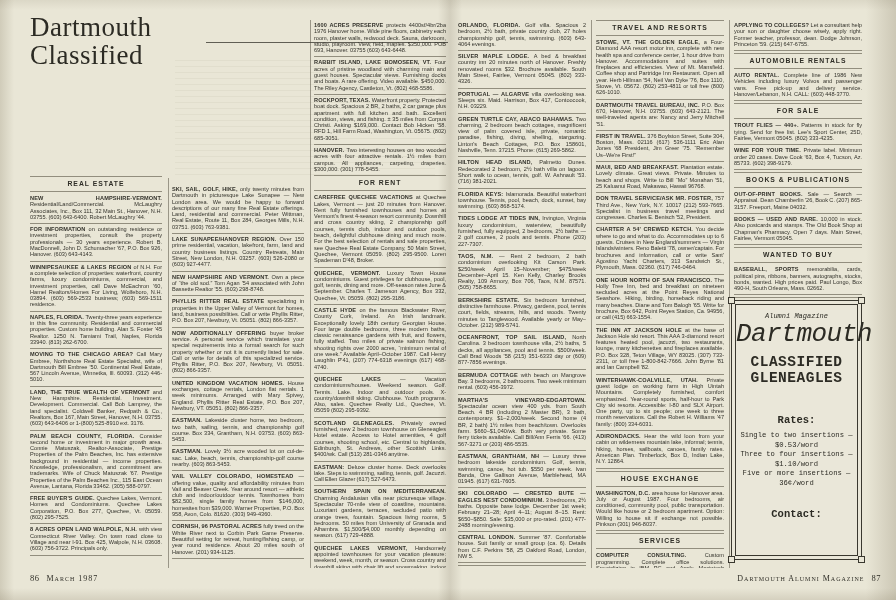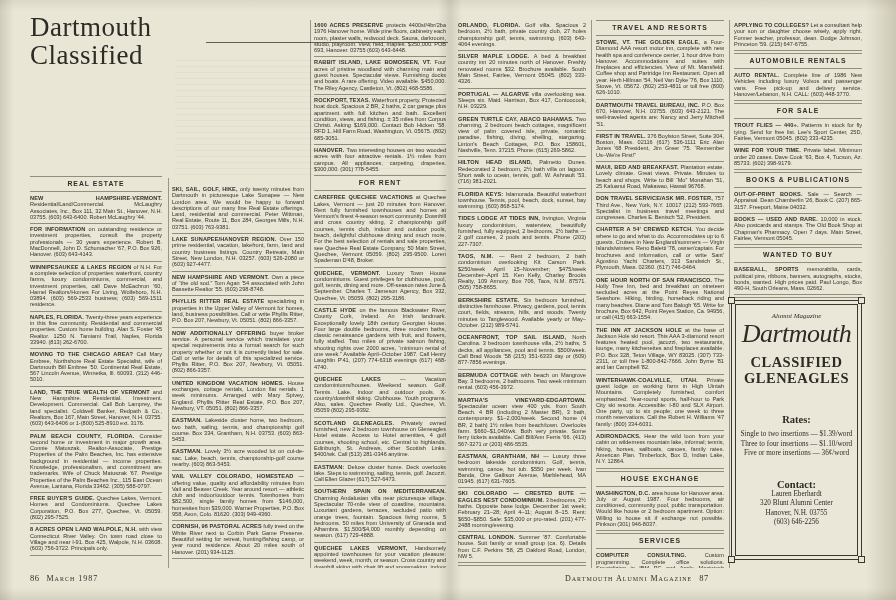--- a/index.html
+++ b/index.html
@@ -58,37 +58,37 @@
   .col > .section-head:first-child{border-top:1px solid rgba(75,70,55,.55);margin-top:0;}
   .sh-mid{border-top:1px solid rgba(75,70,55,.55);margin-top:2px;}
   
   .boxad{
     position:absolute;left:731px;top:300px;width:131px;height:260px;
     border:1px solid #3a382f;box-sizing:border-box;padding:3px;
     background:rgba(236,233,221,.45);
   }
   .boxad-inner{
     border:1px solid #3a382f;height:100%;box-sizing:border-box;
-    text-align:center;font-family:Liberation Serif, serif;color:#2c2b24;
+    text-align:center;font-family:Liberation Mono, monospace;color:#2c2b24;
     padding-top:8px;position:relative;
   }
   .corner{position:absolute;width:5px;height:5px;border:1px solid #3a382f;background:#e9e6d6;}
   .c-tl{left:-4px;top:-4px;} .c-tr{right:-4px;top:-4px;}
   .c-bl{left:-4px;bottom:-4px;} .c-br{right:-4px;bottom:-4px;}
   .box-eyebrow{font-style:italic;font-size:7px;line-height:7px;}
   .box-script{font-style:italic;font-size:26px;line-height:26px;letter-spacing:-.5px;margin-top:1px;}
   .box-head{font-weight:bold;font-size:14.5px;line-height:15.5px;letter-spacing:.5px;margin-top:8px;}
   .box-sub{font-weight:bold;font-size:10.5px;margin-top:28px;}
   .box-line{font-size:7.2px;line-height:9.5px;}
   .box-rates{margin-top:5px;}
   .box-contact{margin-top:20px;}
   
   .footer{position:absolute;top:573px;font-family:Liberation Serif, serif;color:#2f2e27;}
   .foot-left{left:30px;width:300px;font-size:8px;}
-  .foot-right{left:560px;width:302px;text-align:left;font-size:8px;}
+  .foot-right{left:579px;width:302px;text-align:right;font-size:8px;}
   .pageno{font-size:8.5px;letter-spacing:.5px;}
   .foot-label{font-variant:small-caps;letter-spacing:1px;margin:0 5px;}
 </style>
 </head>
 <body>
 
 <div class="spread"></div>
 
 <div class="masthead">
   <div class="t1">Dartmouth</div>
@@ -198,31 +198,25 @@
   <div class="corner c-br"></div>
   <div class="boxad-inner">
     <div class="box-eyebrow">Alumni Magazine</div>
     <div class="box-script">Dartmouth</div>
     <div class="box-head">
       <div>CLASSIFIED</div>
       <div>GLENEAGLES</div>
     </div>
     <div class="box-sub">Rates:</div>
     <div class="box-rates">
-      <div class="box-line">Single to two insertions — $1.39/word</div>
+      <div class="box-line">Single to two insertions — $0.53/word</div>
       <div class="box-line">Three to four insertions — $1.10/word</div>
       <div class="box-line">Five or more insertions — 36¢/word</div>
     </div>
     <div class="box-sub box-contact">Contact:</div>
-    <div>
-      <div class="box-line">Lauren Eberhardt</div>
-      <div class="box-line">320 Blunt Alumni Center</div>
-      <div class="box-line">Hanover, N.H. 03755</div>
-      <div class="box-line">(603) 646-2256</div>
-    </div>
   </div>
 </div>
 
 <div class="footer foot-left">
   <span class="pageno">86</span>
   <span class="foot-label">March 1987</span>
 </div>
 <div class="footer foot-right">
   <span class="foot-label">Dartmouth Alumni Magazine</span>
   <span class="pageno">87</span>

